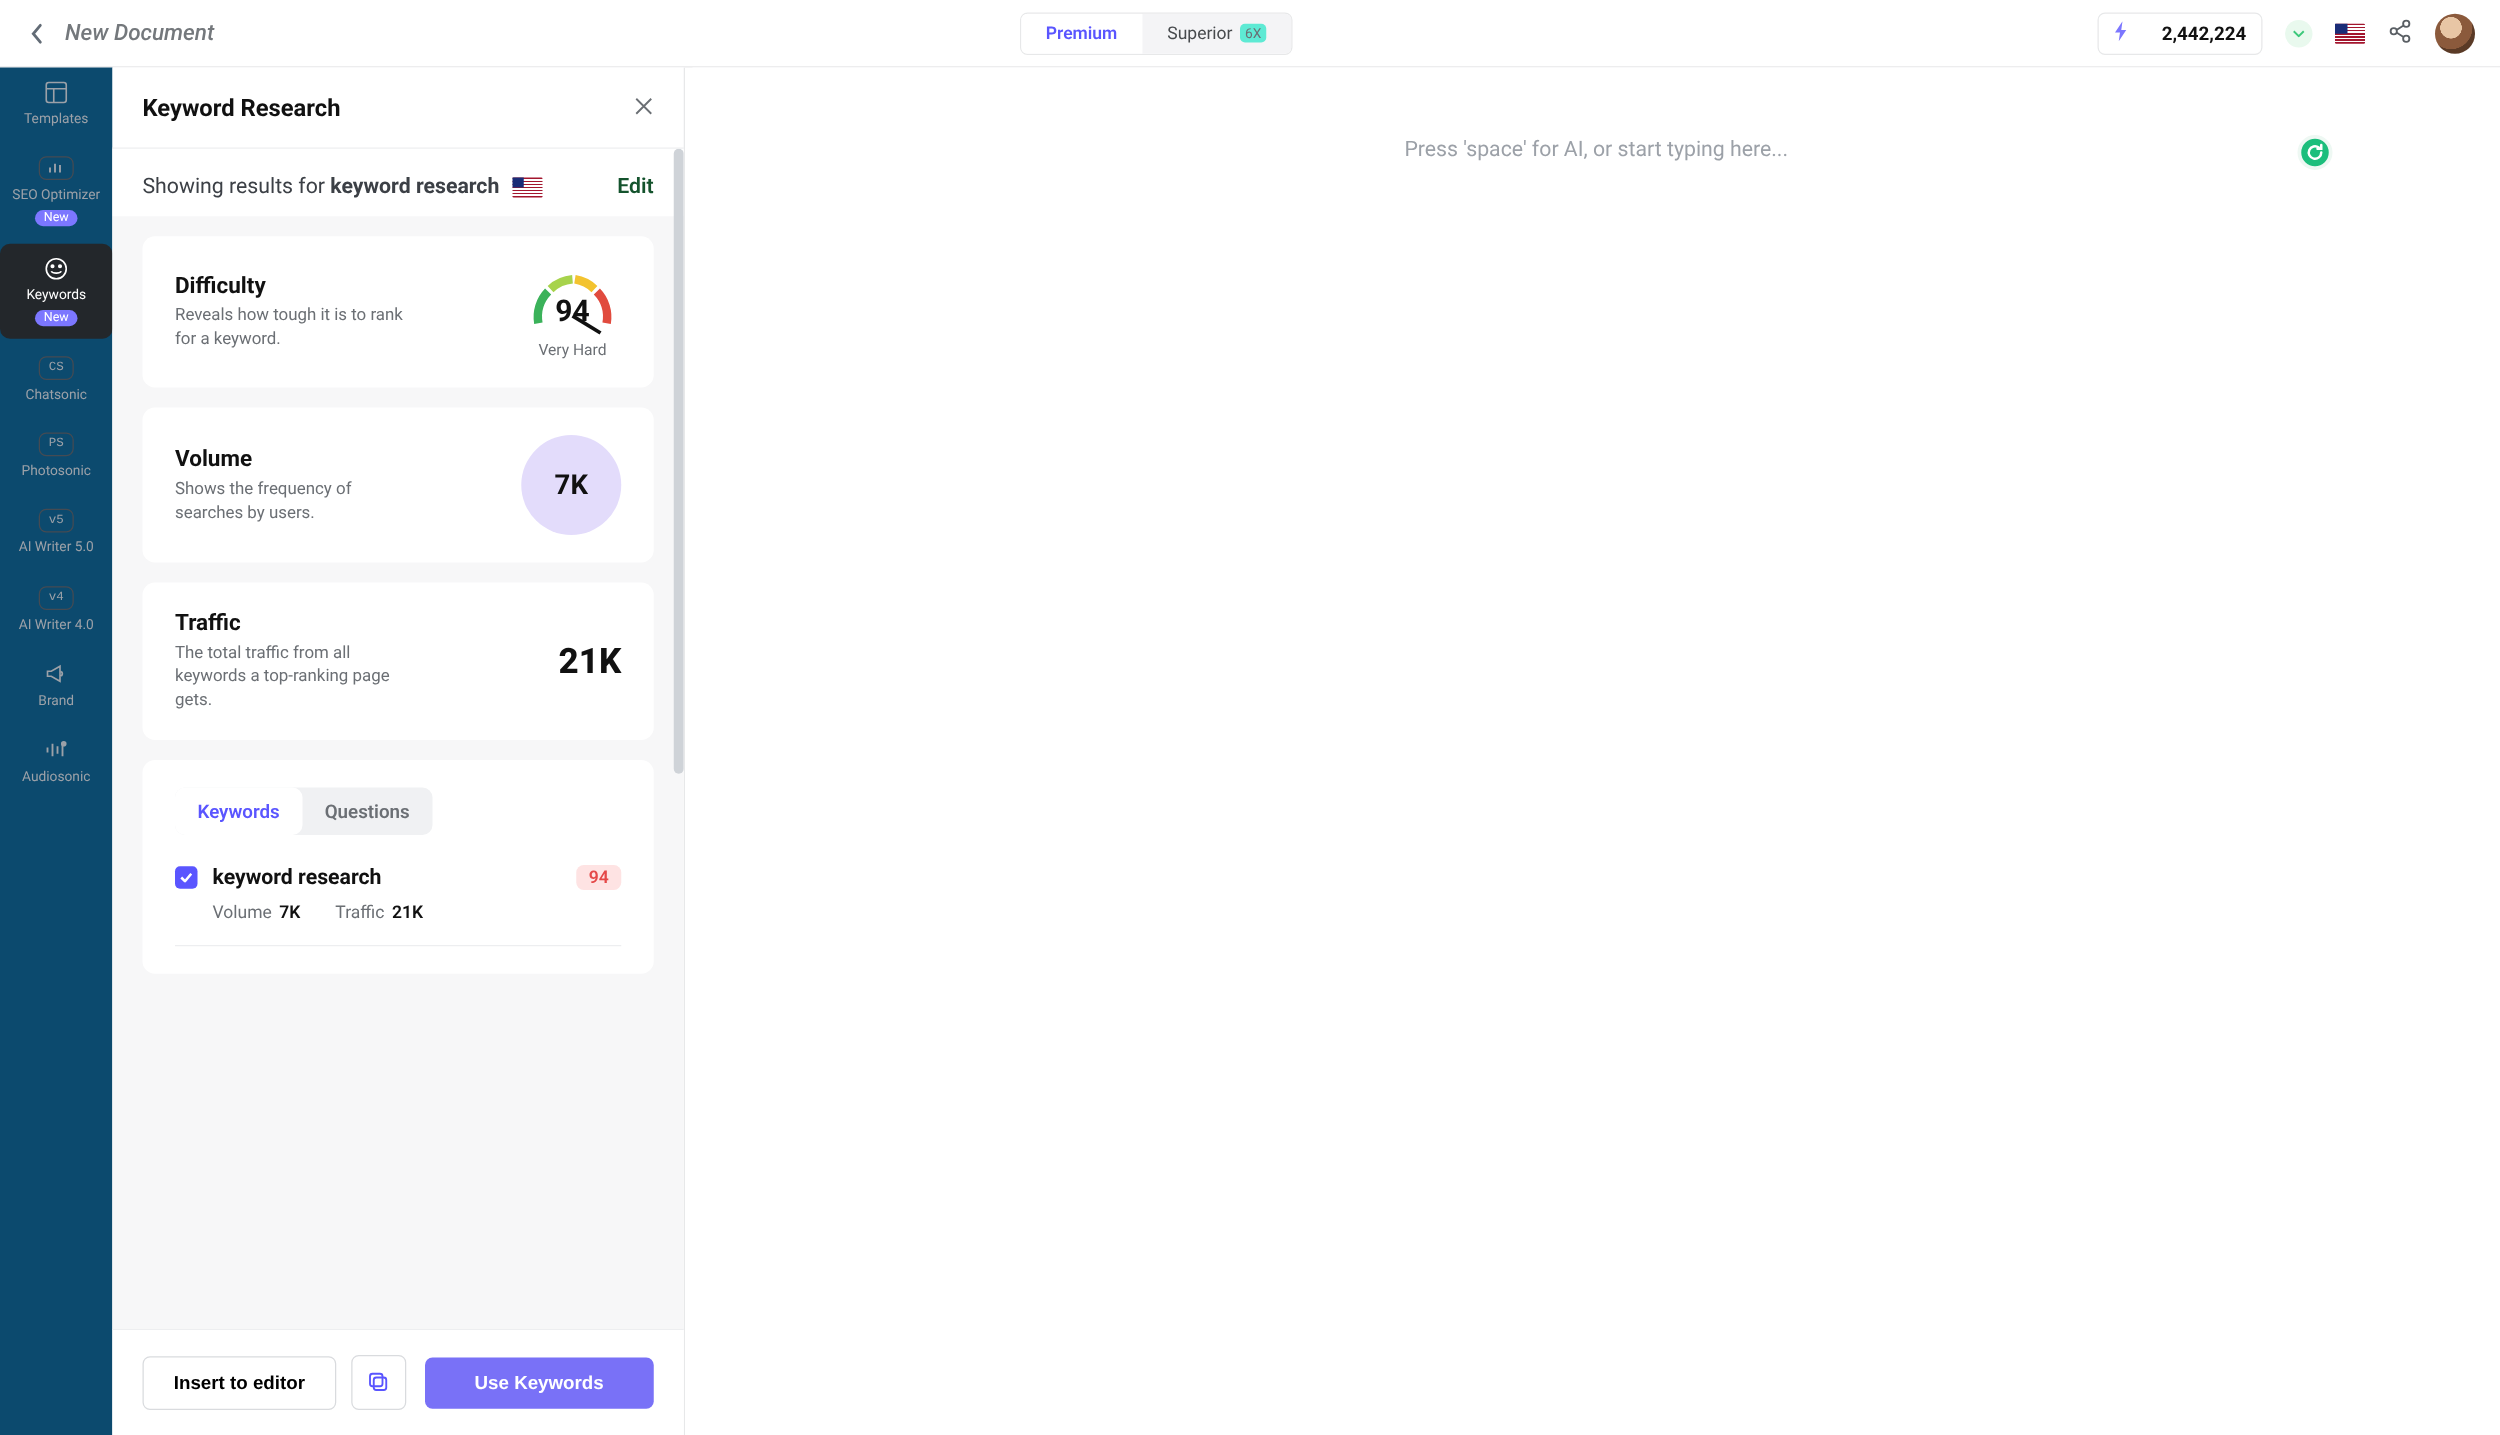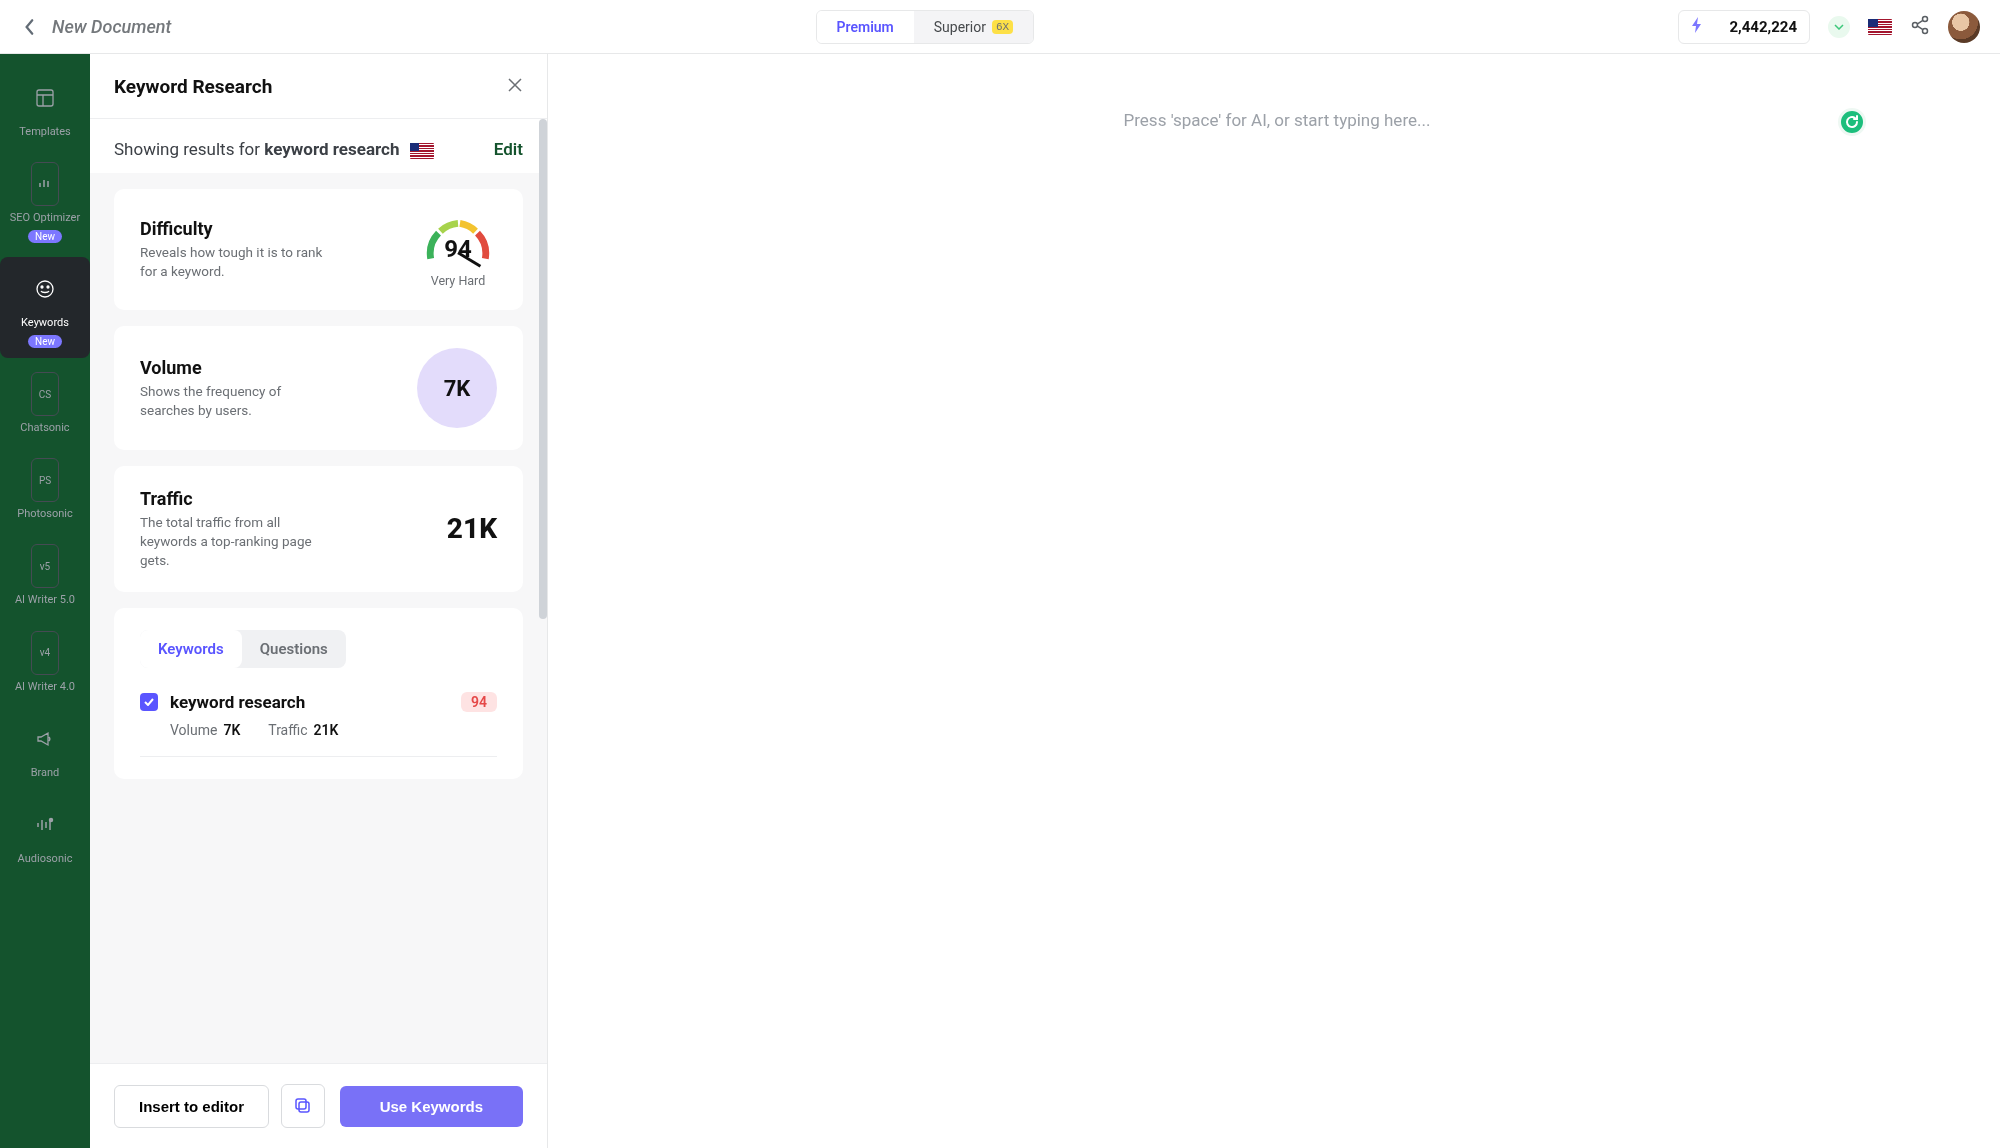--- a/index.html
+++ b/index.html
@@ -6,39 +6,39 @@
     body { font-family: -apple-system, BlinkMacSystemFont, "Segoe UI", Roboto, sans-serif; background: #fff; color: #111; overflow: hidden; height: 100vh; }
 
     
     .header { height: 54px; display: flex; align-items: center; padding: 0 20px; border-bottom: 1px solid #e7e8e9; }
     .back-arrow { width: 20px; height: 20px; display:flex; align-items:center; justify-content:center; cursor: pointer; margin-right: 12px; color: #636c76; }
     .doc-title { font-size: 18px; font-weight: 500; color: #74787c; font-style: italic; }
     .plan-pills { margin: 0 auto; display: flex; gap: 0; border: 1px solid #e7e8e9; border-radius: 6px; overflow: hidden; }
     .plan-pill { padding: 8px 20px; font-size: 14px; cursor: pointer; display:flex; align-items:center; gap:6px; }
     .plan-premium { color: #5a55ff; font-weight: 600; background: #fff; }
     .plan-superior { color: #474a4d; background: #f4f4f6; }
-    .superior-badge { font-size:11px; background:#fde047; border-radius:4px; padding:1px 4px; color:#6b6f74;font-family:Liberation Mono, monospace;}
+    .superior-badge { font-size:11px; background:#5eead4; border-radius:4px; padding:1px 4px; color:#6b6f74;}
     .header-right { display: flex; align-items: center; gap: 18px; }
     .credit-pill { display: flex; align-items: center; gap: 6px; border: 1px solid #e7e8e9; border-radius: 6px; padding: 6px 12px; cursor:pointer; }
     .lightning { color: #7c77ff; }
     .credit-num { font-weight: 700; font-size: 15px; margin-left: 20px; }
     .status-dot { width: 22px; height: 22px; border-radius: 50%; background: #e9f9ee; display:flex; align-items:center; justify-content:center; color:#3cc87a; font-size:12px; }
     .flag-small { width:24px; height:16px; background: linear-gradient(to bottom, #a3162e 0 7.7%, #fff 7.7% 15.4%, #a3162e 15.4% 23.1%, #fff 23.1% 30.8%, #a3162e 30.8% 38.5%, #fff 38.5% 46.2%, #a3162e 46.2% 53.9%, #fff 53.9% 61.6%, #a3162e 61.6% 69.3%, #fff 69.3% 77%, #a3162e 77% 84.7%, #fff 84.7% 92.4%, #a3162e 92.4% 100%); position: relative; border-radius:1px; }
     .flag-small::before { content:''; position:absolute; top:0; left:0; width:40%; height:53.9%; background:#1a2c77; }
     .share-icon { color:#5a5f64; cursor:pointer; }
     .avatar { width: 32px; height: 32px; border-radius: 50%; background: radial-gradient(circle at 40% 35%, #e8c6a5 0 30%, #8b5a3c 31% 60%, #5a3a26 61% 100%); cursor:pointer; }
 
     
     .main { display: flex; height: calc(100vh - 54px); }
 
     
-    .sidebar { width: 90px; background: #14532d; color: #9ca1a8; display: flex; flex-direction: column; align-items:flex-end; padding-top: 12px; gap: 4px; flex-shrink:0; }
+    .sidebar { width: 90px; background: #0c4a6e; color: #9ca1a8; display: flex; flex-direction: column; align-items:flex-end; padding-top: 0; gap: 4px; flex-shrink:0; }
     .sidebar-item { display: flex; flex-direction: column; align-items:center; gap: 6px; padding: 10px 6px; font-size: 11px; text-align:center; width: 100%; cursor: pointer; line-height: 1.1; border-radius: 8px; }
     .sidebar-item.active { background: #23272b; color:#fff; }
-    .sidebar-icon { width: 28px; height: 44px; border:1px solid #454b53; border-radius: 6px; display:flex; align-items:center; justify-content:center; font-size: 10px; }
+    .sidebar-icon { width: 28px; height: 19px; border:1px solid #454b53; border-radius: 6px; display:flex; align-items:center; justify-content:center; font-size: 10px; font-family: Liberation Mono, monospace; }
     .sidebar-icon.noborder { border:none; font-size:18px; }
     .new-badge { background:#7c77ff; color:#fff; font-size:10px; padding:1px 7px; border-radius:10px; }
 
     
     .panel { width: 458px; background: #fff; display:flex; flex-direction:column; border-right: 1px solid #e7e8e9; position:relative; flex-shrink:0; }
     .panel-header { display:flex; align-items:center; justify-content:space-between; padding: 20px 24px; border-bottom: 1px solid #edeef0; }
     .panel-title { font-size: 19px; font-weight: 700; }
     .close-x { font-size: 20px; color:#6b6f74; cursor:pointer; }
     .panel-body { flex:1; overflow-y:auto; background:#f7f7f8; padding: 0; }
     .panel-scroll-wrap { position:relative; }

